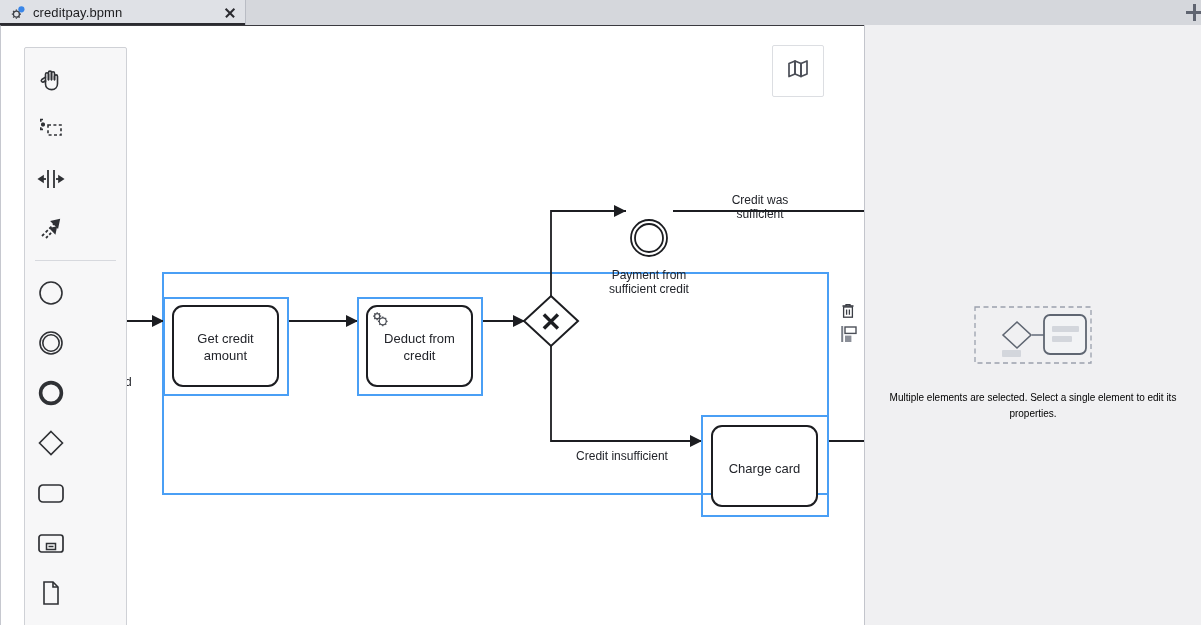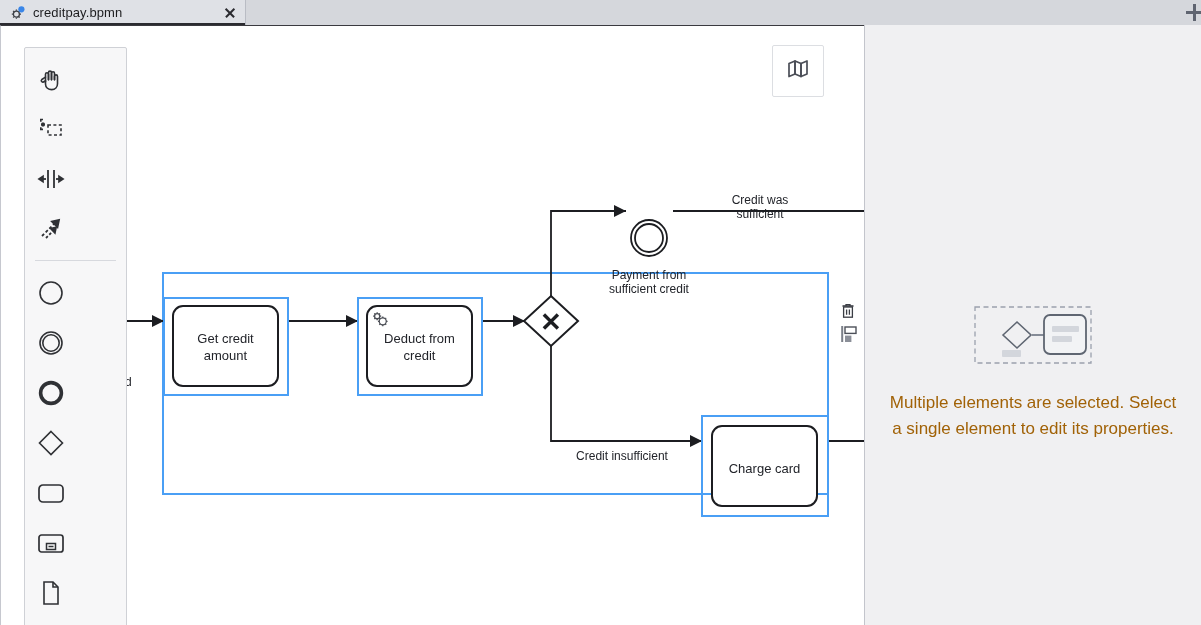--- a/index.html
+++ b/index.html
@@ -142,23 +142,23 @@
   .panel-empty {
     position: absolute; left: 0; top: 0; width: 100%;
     padding-top: 281px;
     display: flex; flex-direction: column; align-items: center;
     box-sizing: border-box;
   }
   .panel-illu { margin-bottom: 22px; }
   .panel-msg {
     width: 290px;
     text-align: center;
-    font-size: 17px;
+    font-size: 10px;
     line-height: 1.55;
-    color: #a16207;
+    color: #000000;
     font-family: "Liberation Sans", sans-serif;
   }
 </style>
 </head>
 <body>
 
 <div id="app">
 
   <div class="tabbar">
     <div class="tab active">

